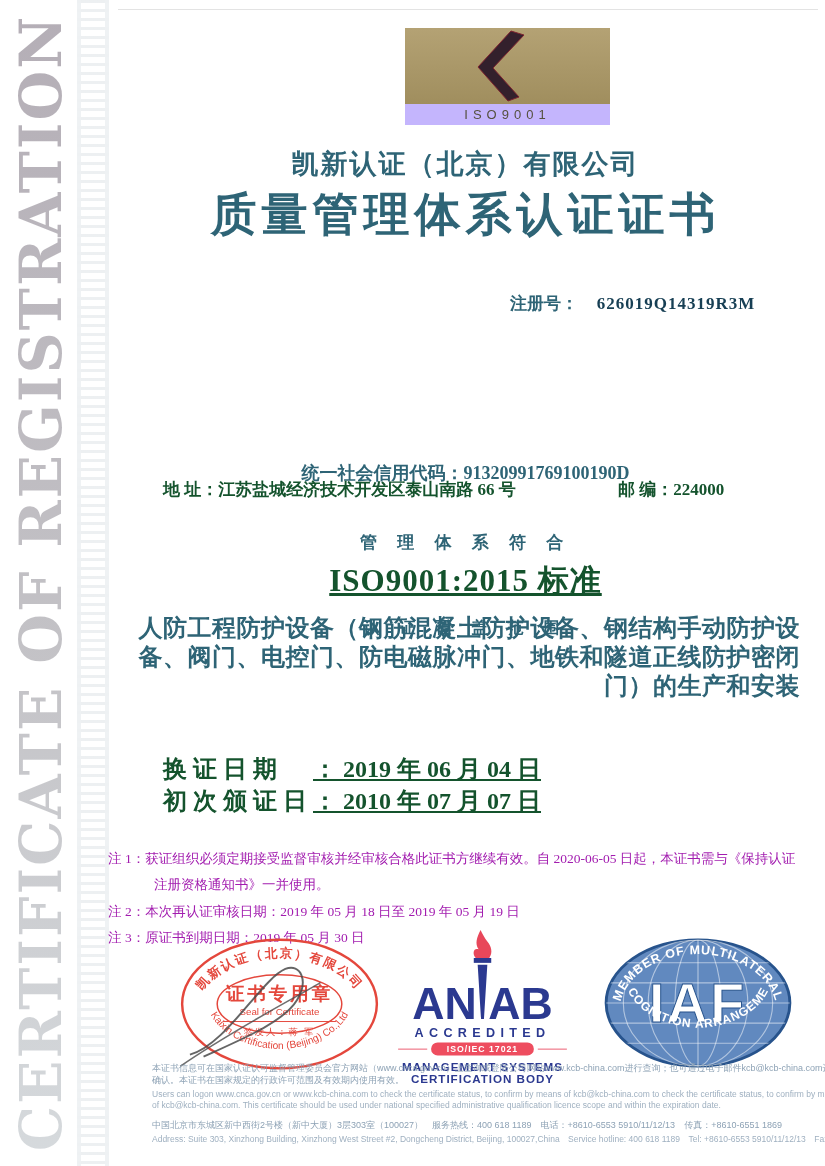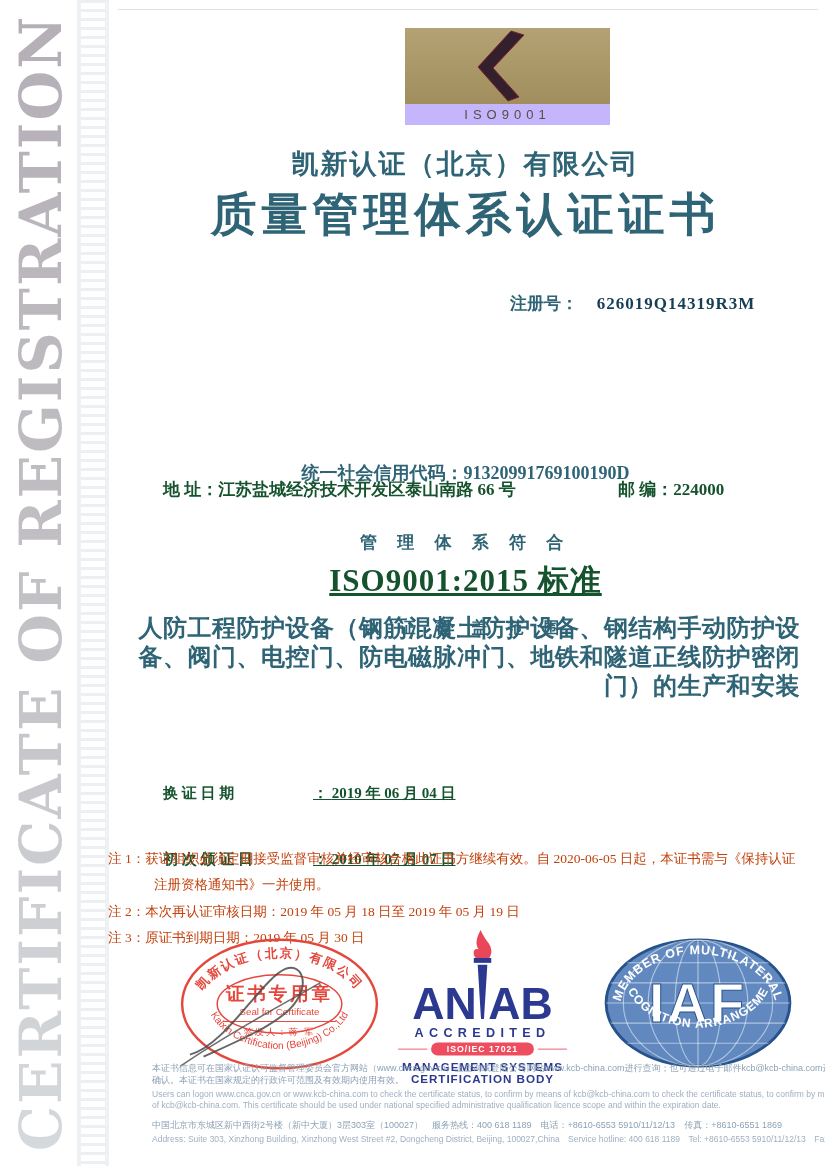--- a/index.html
+++ b/index.html
@@ -38,24 +38,24 @@
   #company{top:376px;font-size:36px;font-weight:bold;letter-spacing:3px;}
   #credit{top:438px;font-size:18px;font-weight:600;margin-top:23px;}
   #addr-row{top:478px;left:0;width:825px;font-size:17px;font-weight:600;}
   #addr{position:absolute;left:163px;top:0;white-space:nowrap;}
   #postal{position:absolute;left:618px;top:0;white-space:nowrap;}
   #conform{top:531px;font-size:17px;letter-spacing:8px;font-weight:600;}
   #standard{top:560px;font-size:31px;font-weight:bold;letter-spacing:1px;}
   #scope-label{top:618px;font-size:16px;letter-spacing:8px;font-weight:600;}
   #scope{top:614px;left:128px;width:672px;font-size:24px;font-weight:bold;line-height:29px;letter-spacing:.5px;text-align:right;}
   
-  .date-row{left:163px;font-size:15px;font-weight:bold;white-space:nowrap;margin-top:31px;}
+  .date-row{left:163px;font-size:24px;font-weight:bold;white-space:nowrap;}
   .date-row .dl{display:inline-block;width:150px;}
   
-  #notes{top:846px;left:108px;width:692px;font-size:13.5px;color:#c2410c;line-height:1.95;}
+  #notes{top:846px;left:108px;width:692px;font-size:13.5px;color:#a21caf;line-height:1.95;}
   .note{padding-left:46px;text-indent:-46px;}
   
   #seal{left:172px;top:930px;}
   #anab{left:395px;top:926px;}
   #iaf{left:602px;top:936px;}
   
   #footer{top:1062px;left:108px;width:692px;margin-left:44px;}
   .fp-cn{font-size:9px;color:#8da2b5;line-height:1.35;}
   .fp-en{font-size:8.5px;color:#9fb0c0;line-height:1.3;margin-top:3px;}
   .fp-addr-cn{font-size:9px;color:#8da2b5;text-align:left;margin-top:8px;white-space:nowrap;}
@@ -105,21 +105,21 @@
   </div>
 
   <div id="conform" class="abs center teal serif">管 理 体 系 符 合</div>
   <div id="standard" class="abs center navy serif">ISO9001:2015 标准</div>
   <div id="scope-label" class="abs center teal serif">认 证 覆 盖 范 围</div>
   <div id="scope" class="abs teal serif">人防工程防护设备（钢筋混凝土防护设备、钢结构手动防护设备、阀门、电控门、防电磁脉冲门、地铁和隧道正线防护密闭门）的生产和安装</div>
 
   <div class="abs date-row navy serif" style="top:753px">
     <span class="dl">换 证 日 期</span><span>：</span> <span>2019 年 06 月 04 日</span>
   </div>
-  <div class="abs date-row navy serif" style="top:819px">
+  <div class="abs date-row navy serif" style="top:785px">
     <span class="dl">初 次 颁 证 日</span><span>：</span> <span>2010 年 07 月 07 日</span>
   </div>
 
   <div id="notes" class="abs serif">
     <div class="note">
       <span>注 1：</span><span>获证组织必须定期接受监督审核并经审核合格此证书方继续有效。自 2020-06-05 日起，本证书需与《保持认证注册资格通知书》一并使用。</span>
     </div>
     <div class="note">
       <span>注 2：</span><span>本次再认证审核日期：2019 年 05 月 18 日至 2019 年 05 月 19 日</span>
     </div>

